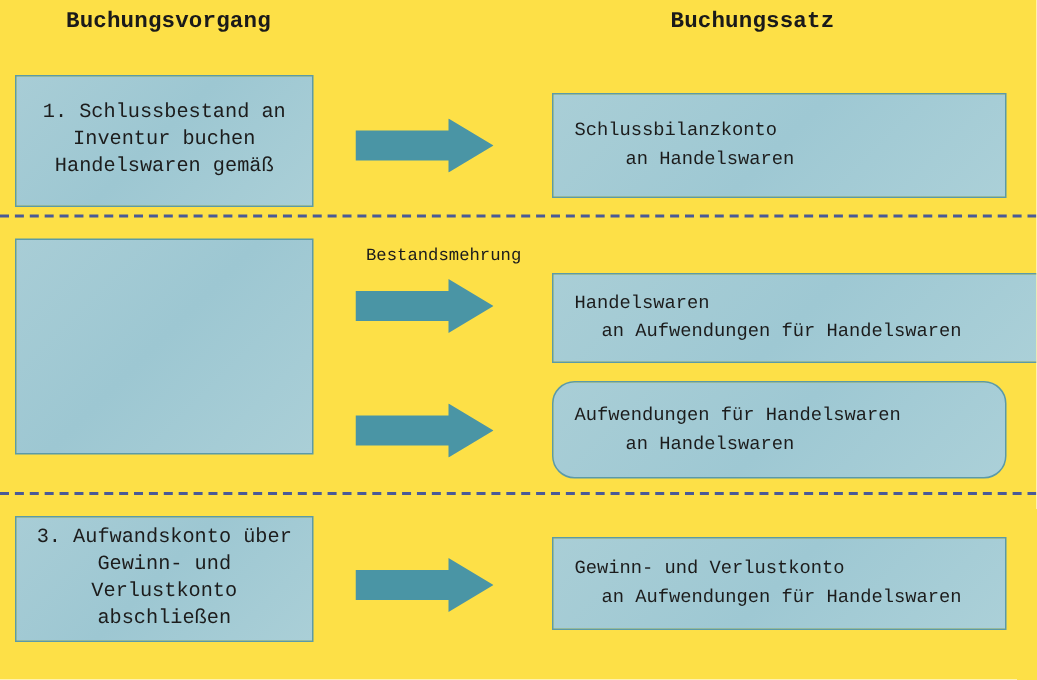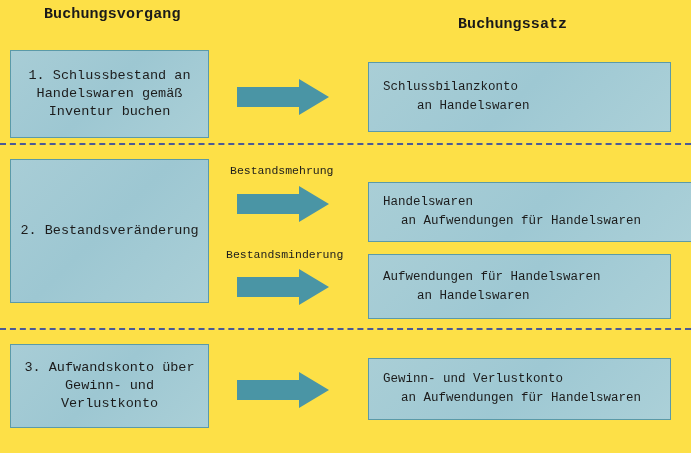--- a/index.html
+++ b/index.html
@@ -19,21 +19,21 @@
   
   .col-header {
     position: absolute;
     font-size: 15px;
     font-weight: bold;
     color: #1a1a1a;
     letter-spacing: 0.1px;
     white-space: nowrap;
   }
   #header-left  { left: 44px;  top: 6px; }
-  #header-right { left: 458px; top: 6px; margin-top: 10px; }
+  #header-right { left: 447px; top: 6px; }
 
   
   .proc-box {
     position: absolute;
     box-sizing: border-box;
     background: linear-gradient(135deg, #a8cdd6 0%, #9dc7d2 48%, #aacfd7 100%);
     border: 1px solid #5b9aa8;
     display: flex;
     align-items: center;
     justify-content: center;
@@ -61,21 +61,21 @@
     color: #1c1c1c;
     font-size: 12.5px;
     line-height: 1.5;
     padding: 6px 14px;
   }
   .entry-box .line-1 { display: block; }
   .entry-box .line-2 { display: block; padding-left: 34px; }
 
   #entry-box-1 { left: 368px; top: 62px;  width: 303px; height: 70px; }
   #entry-box-2 { left: 368px; top: 182px; width: 331px; height: 60px; }
-  #entry-box-3 { left: 368px; top: 254px; width: 303px; height: 65px; }
+  #entry-box-3 { left: 368px; top: 254px; width: 303px; height: 65px; border-radius: 15px; }
   #entry-box-4 { left: 368px; top: 358px; width: 303px; height: 62px; }
 
   #entry-box-2 .line-2 { padding-left: 18px; }
   #entry-box-4 .line-2 { padding-left: 18px; }
 
   
   .arrow {
     position: absolute;
     width: 92px;
     height: 36px;
@@ -86,20 +86,21 @@
   #arrow-2 { left: 237px; top: 186px; }
   #arrow-3 { left: 237px; top: 269px; }
   #arrow-4 { left: 237px; top: 372px; }
 
   
   .arrow-label {
     position: absolute;
     font-size: 11.5px;
     color: #1c1c1c;
     white-space: nowrap;
+    margin-left: 14px;
   }
   #arrow-label-1 { left: 230px; top: 164px; }
   #arrow-label-2 { left: 226px; top: 248px; }
 
   
   .separator {
     position: absolute;
     left: 0;
     width: 691px;
     height: 0;
@@ -112,76 +113,75 @@
 <body>
 
 <div id="canvas">
 
   <div id="header-left" class="col-header">Buchungsvorgang</div>
   <div id="header-right" class="col-header">Buchungssatz</div>
 
   <div id="proc-box-1" class="proc-box">
     <span class="txt-wrap">
       <span class="txt">1. Schlussbestand an</span>
+      <span class="txt">Inventur buchen</span>
       <span class="txt">Handelswaren gemäß</span>
-      <span class="txt">Inventur buchen</span>
     </span>
   </div>
 
   <div id="arrow-1" class="arrow">
     <svg viewBox="0 0 92 36" preserveAspectRatio="none" aria-hidden="true">
       <polygon points="0,8 62,8 62,0 92,18 62,36 62,28 0,28" fill="#4a95a5"></polygon>
     </svg>
   </div>
 
   <div id="entry-box-1" class="entry-box">
     <span class="line-1">Schlussbilanzkonto</span>
     <span class="line-2">an Handelswaren</span>
   </div>
 
   <div id="separator-1" class="separator"></div>
 
   <div id="proc-box-2" class="proc-box">
     <span class="txt-wrap">
-      <span class="txt">2. Bestandsveränderung</span>
     </span>
   </div>
 
   <div id="arrow-label-1" class="arrow-label">Bestandsmehrung</div>
 
   <div id="arrow-2" class="arrow">
     <svg viewBox="0 0 92 36" preserveAspectRatio="none" aria-hidden="true">
       <polygon points="0,8 62,8 62,0 92,18 62,36 62,28 0,28" fill="#4a95a5"></polygon>
     </svg>
   </div>
 
   <div id="entry-box-2" class="entry-box">
     <span class="line-1">Handelswaren</span>
     <span class="line-2">an Aufwendungen für Handelswaren</span>
   </div>
 
-  <div id="arrow-label-2" class="arrow-label">Bestandsminderung</div>
 
   <div id="arrow-3" class="arrow">
     <svg viewBox="0 0 92 36" preserveAspectRatio="none" aria-hidden="true">
       <polygon points="0,8 62,8 62,0 92,18 62,36 62,28 0,28" fill="#4a95a5"></polygon>
     </svg>
   </div>
 
   <div id="entry-box-3" class="entry-box">
     <span class="line-1">Aufwendungen für Handelswaren</span>
     <span class="line-2">an Handelswaren</span>
   </div>
 
   <div id="separator-2" class="separator"></div>
 
   <div id="proc-box-3" class="proc-box">
     <span class="txt-wrap">
       <span class="txt">3. Aufwandskonto über</span>
       <span class="txt">Gewinn- und Verlustkonto</span>
+      <span class="txt">abschließen</span>
     </span>
   </div>
 
   <div id="arrow-4" class="arrow">
     <svg viewBox="0 0 92 36" preserveAspectRatio="none" aria-hidden="true">
       <polygon points="0,8 62,8 62,0 92,18 62,36 62,28 0,28" fill="#4a95a5"></polygon>
     </svg>
   </div>
 
   <div id="entry-box-4" class="entry-box">

